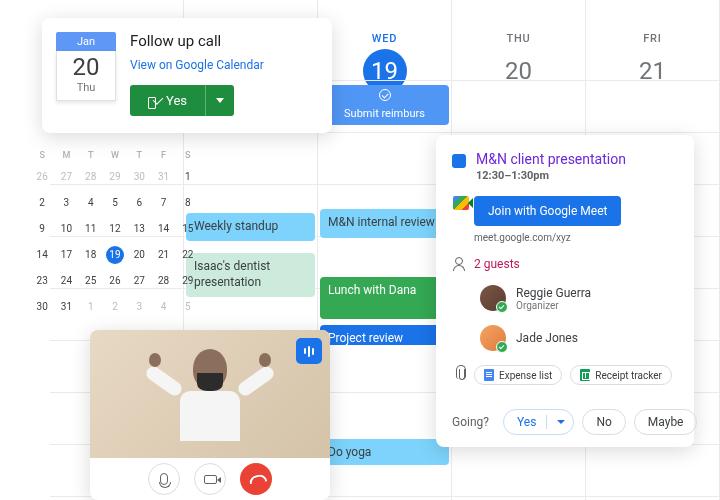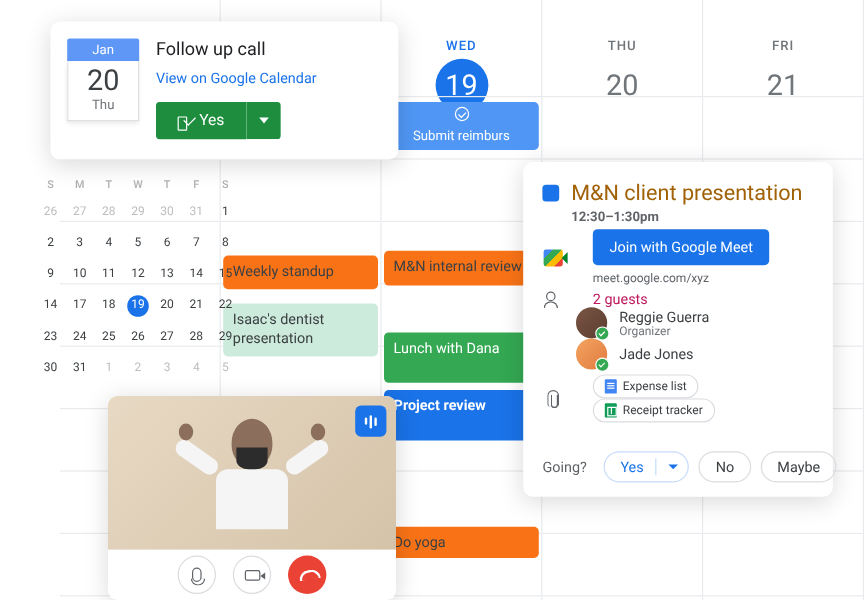--- a/index.html
+++ b/index.html
@@ -10,21 +10,21 @@
 .day-header{text-align:center;padding-top:32px;}
 .day-name{font-size:11px;font-weight:500;letter-spacing:0.8px;color:#70757a;}
 .day-name.active{color:#1a73e8;}
 .day-num{font-size:24px;color:#70757a;margin-top:4px;display:inline-flex;align-items:center;justify-content:center;width:44px;height:44px;border-radius:50%;}
 .day-num.active{background:#1a73e8;color:#fff;}
 .grid-body{display:flex;height:420px;}
 .grid-bcol{flex:1;border-right:1px solid #e8eaed;border-top:1px solid #e8eaed;position:relative;}
 .grid-row{height:52px;border-bottom:1px solid #e8eaed;}
 .ev{position:absolute;left:2px;right:2px;border-radius:4px;padding:6px 8px;font-size:12px;color:#3c4043;line-height:1.3;}
 .ev.blue{background:#5097f5;color:#fff;padding:4px 8px;font-size:11px;display:flex;align-items:center;gap:6px;}
-.ev.ltblue{background:#f97316;}
+.ev.ltblue{background:#7dd3fc;}
 .ev.ltgreen{background:#cdebdc;}
 .ev.green{background:#34a853;color:#fff;}
 .ev.teal{background:#19a69b;color:#fff;}
 .ev.blue2{background:#1a73e8;color:#fff;}
 .check-ico{width:12px;height:12px;border:1.5px solid #fff;border-radius:50%;position:relative;}
 .check-ico::after{content:"";position:absolute;left:2px;top:3px;width:5px;height:2.5px;border-left:1.5px solid #fff;border-bottom:1.5px solid #fff;transform:rotate(-45deg);}
 
 .card{position:absolute;background:#fff;border-radius:8px;box-shadow:0 4px 20px rgba(0,0,0,0.15);}
 .invite{top:18px;left:42px;width:290px;height:115px;display:flex;padding:14px;gap:14px;}
 .date-tile{flex:0 0 60px;}
@@ -76,33 +76,33 @@
 .mic-ico{width:8px;height:12px;border:1.5px solid #5f6368;border-radius:4px;position:relative;}
 .mic-ico::after{content:"";position:absolute;bottom:-4px;left:-2px;width:10px;height:5px;border:1.5px solid #5f6368;border-top:none;border-radius:0 0 8px 8px;}
 .cam-ico{width:13px;height:9px;border:1.5px solid #5f6368;border-radius:2px;position:relative;}
 .cam-ico::after{content:"";position:absolute;right:-5px;top:1px;width:0;height:0;border-top:3px solid transparent;border-bottom:3px solid transparent;border-right:4px solid #5f6368;}
 .phone-ico{width:14px;height:14px;position:relative;}
 .phone-ico::before{content:"";position:absolute;width:14px;height:6px;border:2px solid #fff;border-bottom:none;border-radius:10px 10px 0 0;top:3px;transform:rotate(-10deg);}
 
 .event-card{top:135px;right:26px;width:258px;padding:16px 16px 12px;}
 .ec-head{display:flex;gap:10px;align-items:flex-start;}
 .ec-sq{width:14px;height:14px;background:#1a73e8;border-radius:3px;margin-top:3px;flex-shrink:0;}
-.ec-title{font-size:18px;color:#a16207;}
+.ec-title{font-size:14px;color:#6d28d9;}
 .ec-time{font-size:11px;color:#5f6368;margin-top:2px;font-weight:bold;}
-.ec-row{display:flex;gap:24px;align-items:center;margin-top:4px;}
+.ec-row{display:flex;gap:4px;align-items:flex-start;margin-top:14px;}
 .ec-ico{width:18px;flex-shrink:0;display:flex;justify-content:center;}
 .meet-ico{width:16px;height:14px;background:linear-gradient(135deg,#4285f4 25%,#34a853 25% 50%,#fbbc04 50% 75%,#ea4335 75%);border-radius:2px;position:relative;}
 .meet-ico::after{content:"";position:absolute;right:-4px;top:2px;border-top:5px solid transparent;border-bottom:5px solid transparent;border-right:5px solid #00832d;}
 .join-btn{background:#1a73e8;color:#fff;font-size:12px;padding:8px 14px;border-radius:4px;display:inline-block;}
 .meet-url{font-size:10px;color:#5f6368;margin-top:6px;}
 .people-ico{width:14px;height:12px;position:relative;}
 .people-ico::before{content:"";position:absolute;width:6px;height:6px;border:1.3px solid #5f6368;border-radius:50%;left:1px;}
 .people-ico::after{content:"";position:absolute;width:10px;height:5px;border:1.3px solid #5f6368;border-bottom:none;border-radius:6px 6px 0 0;bottom:-2px;left:-1px;}
 .guests-count{font-size:12px;color:#be185d;}
-.guest{display:flex;align-items:center;gap:10px;margin-top:0;margin-left:28px;}
+.guest{display:flex;align-items:center;gap:10px;margin-top:14px;margin-left:28px;}
 .avatar{width:26px;height:26px;border-radius:50%;position:relative;}
 .avatar.a1{background:linear-gradient(135deg,#7b5544,#5a3d30);}
 .avatar.a2{background:linear-gradient(135deg,#f4a462,#e07b3e);}
 .avatar-check{position:absolute;bottom:-2px;right:-2px;width:12px;height:12px;background:#34a853;border:1.5px solid #fff;border-radius:50%;}
 .avatar-check::after{content:"";position:absolute;left:2px;top:2.5px;width:4px;height:2px;border-left:1.3px solid #fff;border-bottom:1.3px solid #fff;transform:rotate(-45deg);}
 .guest-name{font-size:12px;color:#3c4043;}
 .guest-role{font-size:10px;color:#70757a;}
 .clip-ico{width:10px;height:14px;border:1.3px solid #5f6368;border-radius:5px 5px 3px 3px;border-bottom:none;position:relative;}
 .clip-ico::after{content:"";position:absolute;left:2px;top:3px;width:4px;height:10px;border:1.3px solid #5f6368;border-top:none;border-radius:0 0 3px 3px;}
 .attach{display:inline-flex;align-items:center;gap:5px;border:1px solid #dadce0;border-radius:12px;padding:3px 9px;font-size:10px;color:#3c4043;margin-right:4px;}
@@ -175,21 +175,21 @@
         <div class="grid-row"></div>
         <div class="grid-row"></div>
         <div class="grid-row"></div>
         <div class="grid-row"></div>
       <div class="ev blue" style="top:4px;flex-direction:column;">
           <span class="check-ico"></span>
           <span>Submit reimburs</span>
         </div>
       <div class="ev ltblue" style="top:128px;height:29px;">M&amp;N internal review</div>
       <div class="ev green" style="top:196px;height:42px;">Lunch with Dana</div>
-      <div class="ev blue2" style="top:244px;height:42px;font-weight:bold;">Project review</div>
+      <div class="ev blue2" style="top:244px;height:20px;">Project review</div>
       <div class="ev ltblue" style="top:358px;height:26px;">Do yoga</div>
     </div>
     <div class="grid-bcol">
       <div class="grid-row"></div>
         <div class="grid-row"></div>
         <div class="grid-row"></div>
         <div class="grid-row"></div>
         <div class="grid-row"></div>
         <div class="grid-row"></div>
         <div class="grid-row"></div>

